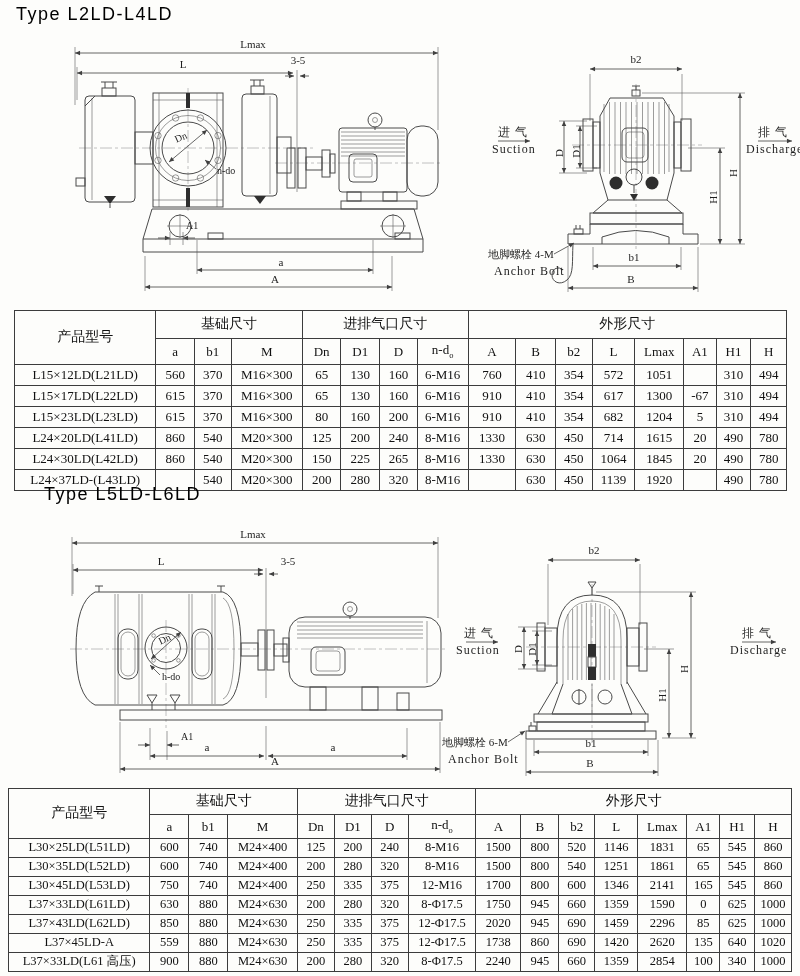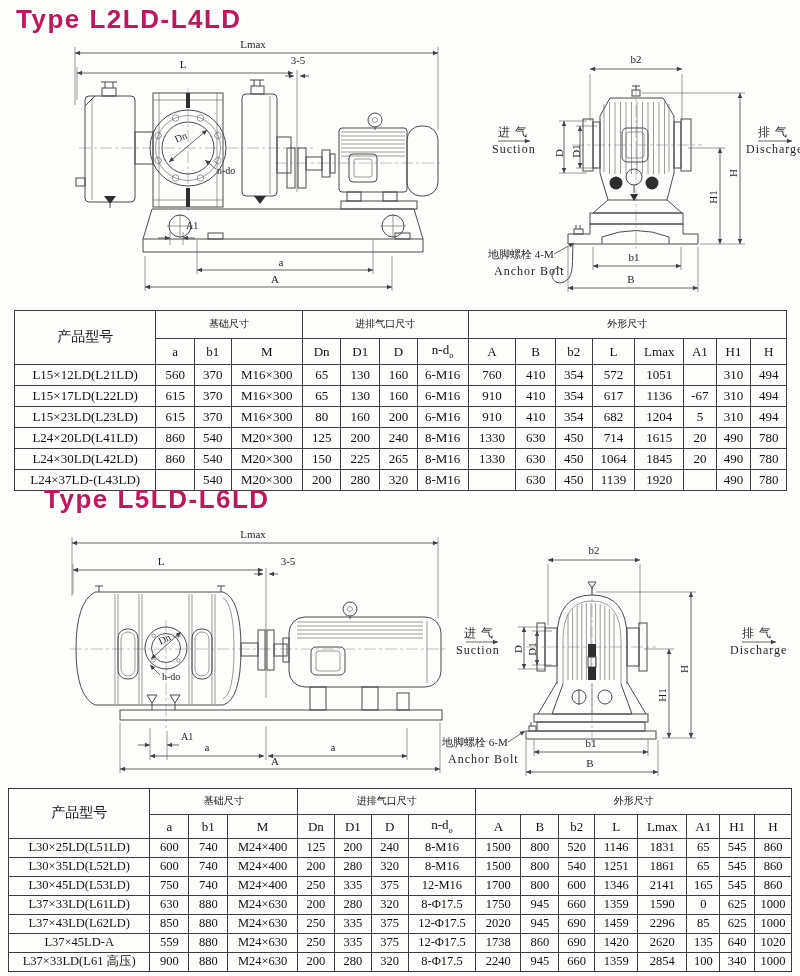--- a/index.html
+++ b/index.html
@@ -1,18 +1,18 @@
 <!DOCTYPE html>
 <html><head>
 <meta charset="utf-8">
 <style>
   html,body{margin:0;padding:0}
   body{width:800px;height:976px;position:relative;overflow:hidden;background:#fdfdfb;
        font-family:"Liberation Sans",sans-serif;color:#222}
-  .title{position:absolute;font-size:26px;font-weight:700;letter-spacing:1.5px;color:#be185d}
+  .title{position:absolute;font-size:18px;font-weight:400;letter-spacing:1.5px;color:#000000}
   #title1{left:16px;top:4px}
   #title2{left:44px;top:484px}
   .drawing{position:absolute}
   
   .k{stroke:#4a4a4a;fill:none;stroke-width:1}
   .t{stroke:#5a5a5a;fill:none;stroke-width:.6}
   .d{stroke:#404040;fill:none;stroke-width:.8}
   .cl{stroke:#8f8f8f;fill:none;stroke-width:.55;stroke-dasharray:12 3 3 3}
   .f{fill:#2e2e2e;stroke:none}
   text.lb{font-family:"Liberation Serif",serif;font-size:11px;fill:#1e1e1e}
@@ -21,21 +21,21 @@
   text.en{font-family:"Liberation Serif",serif;font-size:12px;fill:#1e1e1e;letter-spacing:1px}
   text.an{font-family:"Liberation Serif",serif;font-size:11px;fill:#1e1e1e}
   
   table.dim{position:absolute;border-collapse:collapse;border:1.5px solid #333;background:transparent}
   #table1{left:14px;top:310px;width:773px}
   #table2{left:8px;top:788px;width:784px}
   table.dim th,table.dim td{border:1px solid #3c3c3c;text-align:center;vertical-align:middle;
       font-family:"Liberation Serif",serif;font-weight:normal;color:#111;
       padding:0;line-height:1.05;white-space:nowrap;overflow:hidden}
   table.dim th.model-h{font-size:14px}
-  table.dim th.grp{font-size:10px}
+  table.dim th.grp{font-size:14px}
   table.dim th.sub{font-size:13px}
   table.dim sub{font-size:8.5px}
   #table1 th.grp{height:27px}
   #table1 th.sub{height:25px}
   #table1 td{height:20px;font-size:13px}
   #table2 th.grp{height:25px}
   #table2 th.sub{height:23px}
   #table2 td{height:18px;font-size:12.5px}
 </style>
 </head>
@@ -308,21 +308,21 @@
         <td class="val">370</td>
         <td class="val">M16×300</td>
         <td class="val">65</td>
         <td class="val">130</td>
         <td class="val">160</td>
         <td class="val">6-M16</td>
         <td class="val">910</td>
         <td class="val">410</td>
         <td class="val">354</td>
         <td class="val">617</td>
-        <td class="val">1136</td>
+        <td class="val">1300</td>
         <td class="val">-67</td>
         <td class="val">310</td>
         <td class="val">494</td>
       </tr>
       <tr>
         <td class="model">L15×23LD(L23LD)</td>
         <td class="val">615</td>
         <td class="val">370</td>
         <td class="val">M16×300</td>
         <td class="val">80</td>

